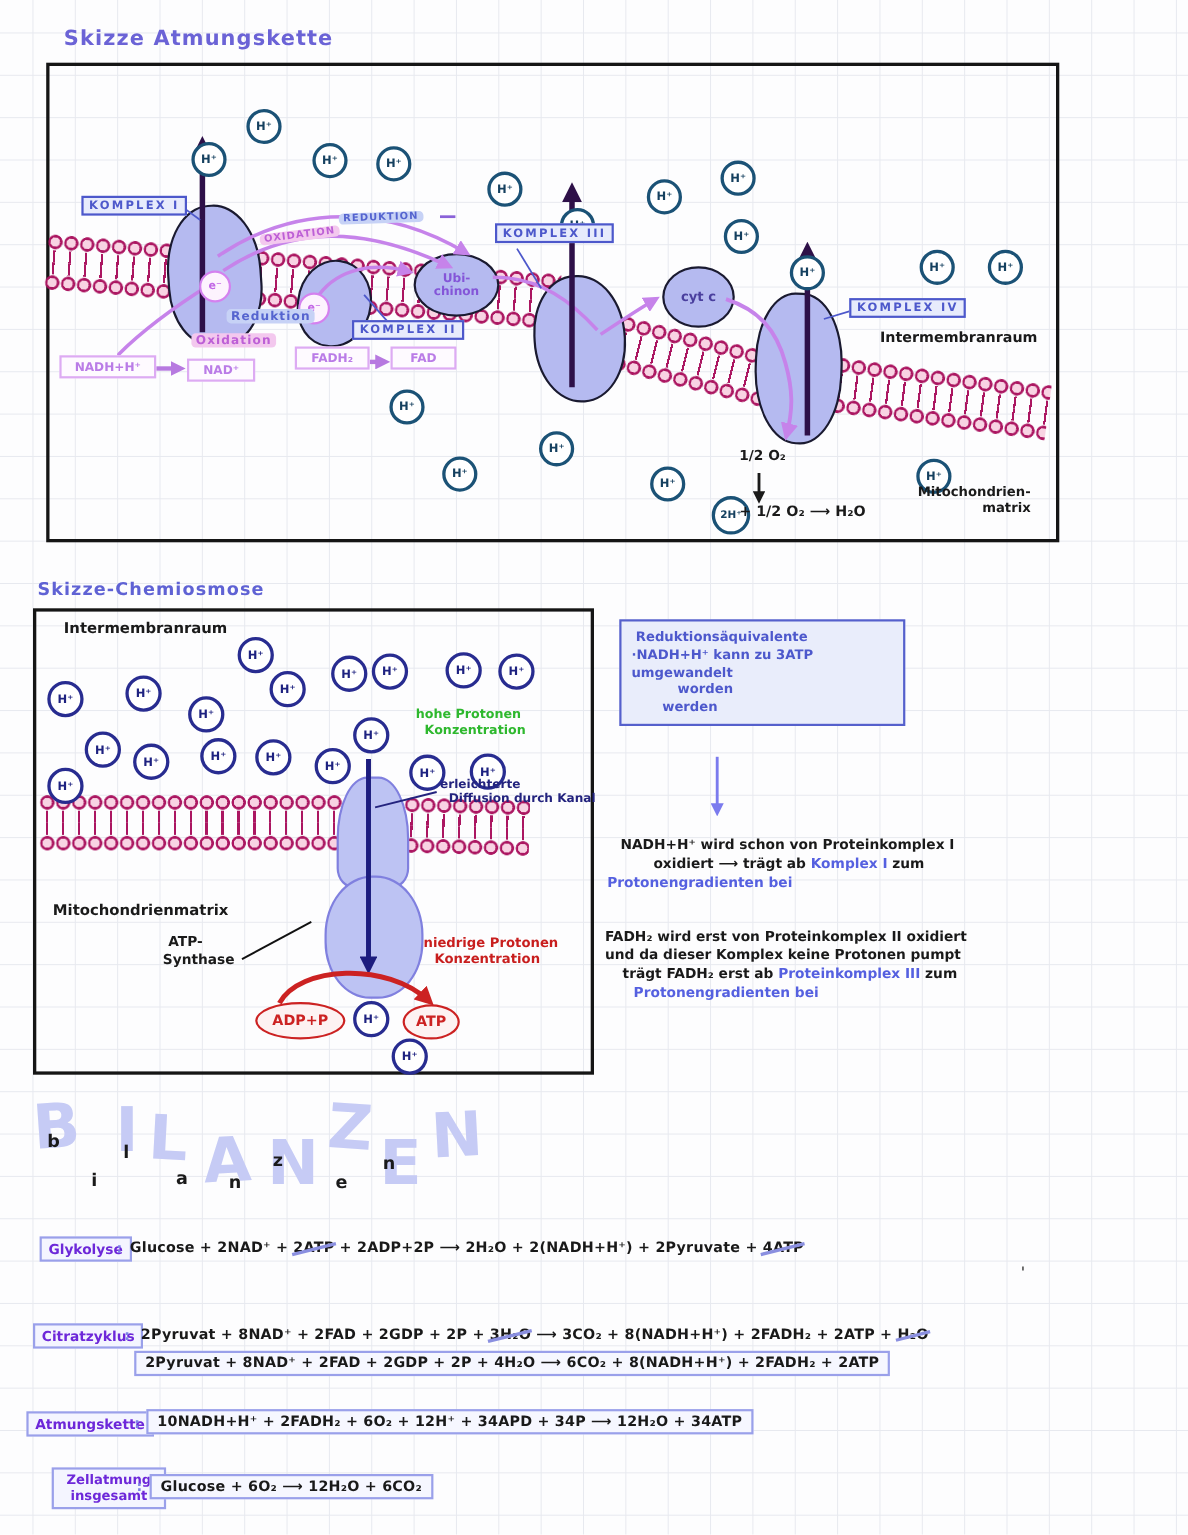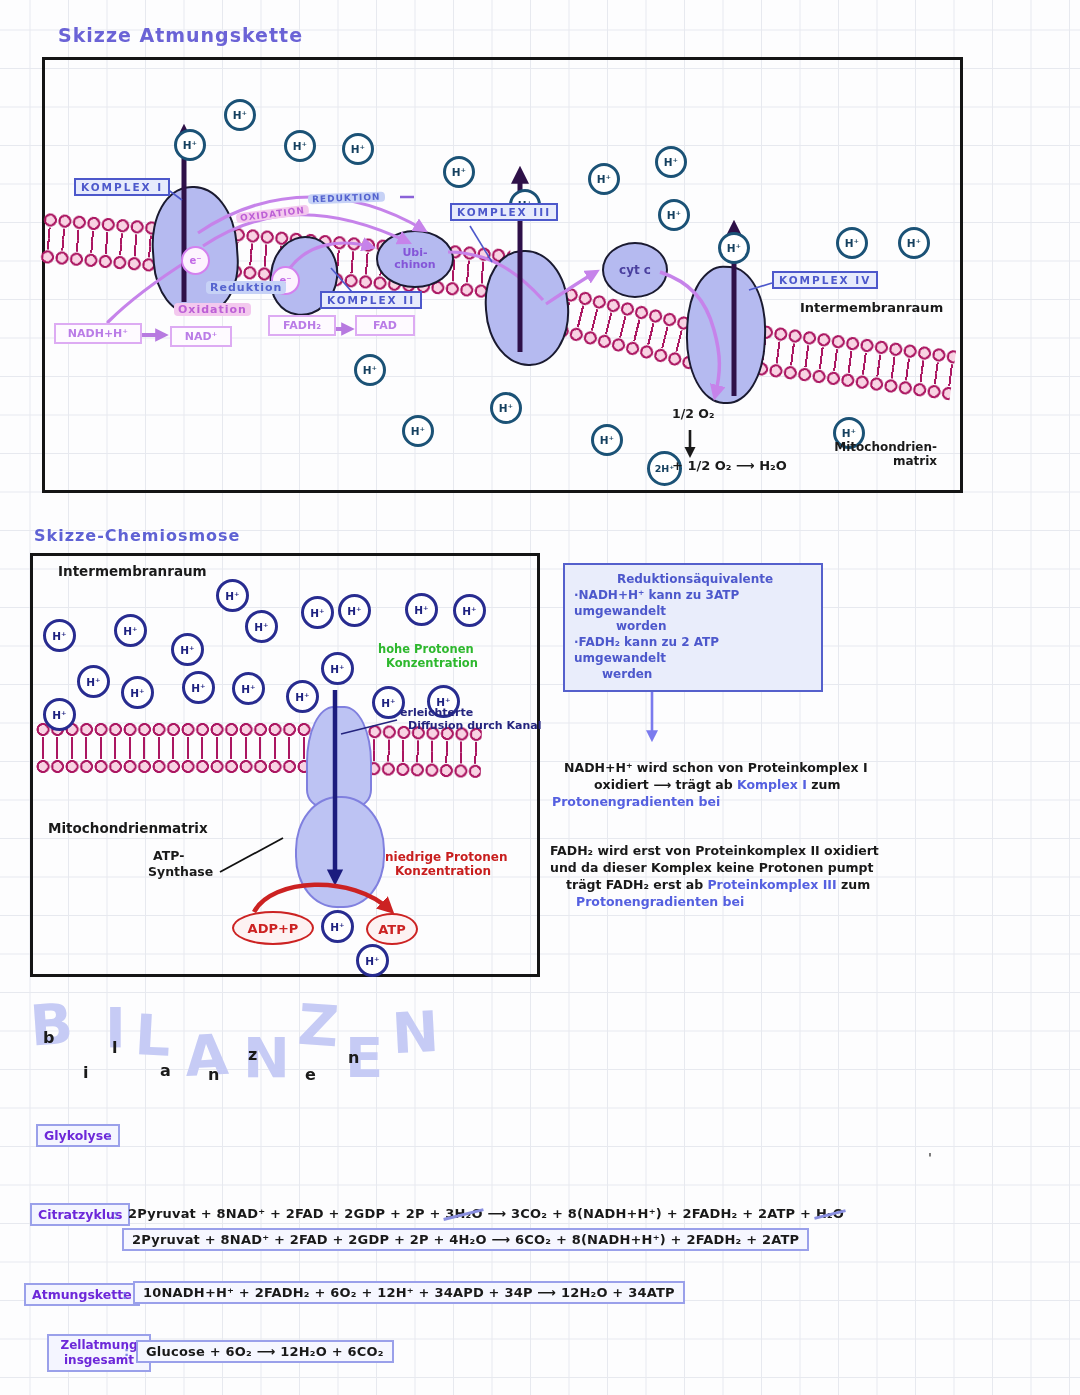--- a/index.html
+++ b/index.html
@@ -325,24 +325,23 @@
       <span>H⁺</span>
     </div>
   <div class="hion indigo" style="left:321px;top:910px;">
       <span>H⁺</span>
     </div>
   <div class="hion indigo" style="left:356px;top:944px;">
       <span>H⁺</span>
     </div>
 
   <div class="notebox" style="left:563px;top:563px;width:238px;">
-    <div style="margin-left:4px;text-align:center;">Reduktionsäquivalente</div>
+    <div style="margin-left:4px;">Reduktionsäquivalente</div>
     <div>·NADH+H⁺ kann zu 3ATP umgewandelt</div>
     <div style="margin-left:42px;">worden</div>
-    <div>·FADH₂ kann zu 2 ATP umgewandelt</div>
     <div style="margin-left:28px;">werden</div>
   </div>
 
   <div class="notetxt" style="left:552px;top:760px;">
     <div style="margin-left:12px;">NADH+H⁺ wird schon von Proteinkomplex I</div>
     <div style="margin-left:42px;"><span>oxidiert ⟶ trägt ab </span><span class="bluetxt">Komplex I</span><span> zum</span></div>
     <div class="bluetxt">Protonengradienten bei</div>
   </div>
 
   <div class="notetxt" style="left:550px;top:843px;">
@@ -366,20 +365,23 @@
     <span class="smletter" style="left:87px;top:50px;">l</span>
     <span class="smletter" style="left:135px;top:73px;">a</span>
     <span class="smletter" style="left:183px;top:77px;">n</span>
     <span class="smletter" style="left:223px;top:57px;">z</span>
     <span class="smletter" style="left:280px;top:77px;">e</span>
     <span class="smletter" style="left:323px;top:60px;">n</span>
   </div>
 
   <div class="eqlabel" style="left:36px;top:1124px;">Glykolyse</div>
   <div class="eq" style="left:106px;top:1128px;color:#7d83e6;">:</div>
+  <div class="eq" style="left:118px;top:1127px;">
+    <span>Glucose + 2NAD⁺ + </span><span class="st">2ATP</span><span> + 2ADP+2P ⟶ 2H₂O + 2(NADH+H⁺) + 2Pyruvate + </span><span class="st">4ATP</span>
+  </div>
 
   <div class="eqlabel" style="left:30px;top:1203px;">Citratzyklus</div>
   <div class="eq" style="left:113px;top:1207px;color:#7d83e6;">:</div>
   <div class="eq" style="left:128px;top:1206px;">
     <span>2Pyruvat + 8NAD⁺ + 2FAD + 2GDP + 2P + </span><span class="st">3H₂O</span><span> ⟶ 3CO₂ + 8(NADH+H⁺) + 2FADH₂ + 2ATP + </span><span class="st">H₂O</span>
   </div>
   <div class="eq eqbox" style="left:122px;top:1228px;">2Pyruvat + 8NAD⁺ + 2FAD + 2GDP + 2P + 4H₂O ⟶ 6CO₂ + 8(NADH+H⁺) + 2FADH₂ + 2ATP</div>
 
   <div class="eqlabel" style="left:24px;top:1283px;">Atmungskette</div>
   <div class="eq" style="left:122px;top:1287px;color:#7d83e6;">:</div>

